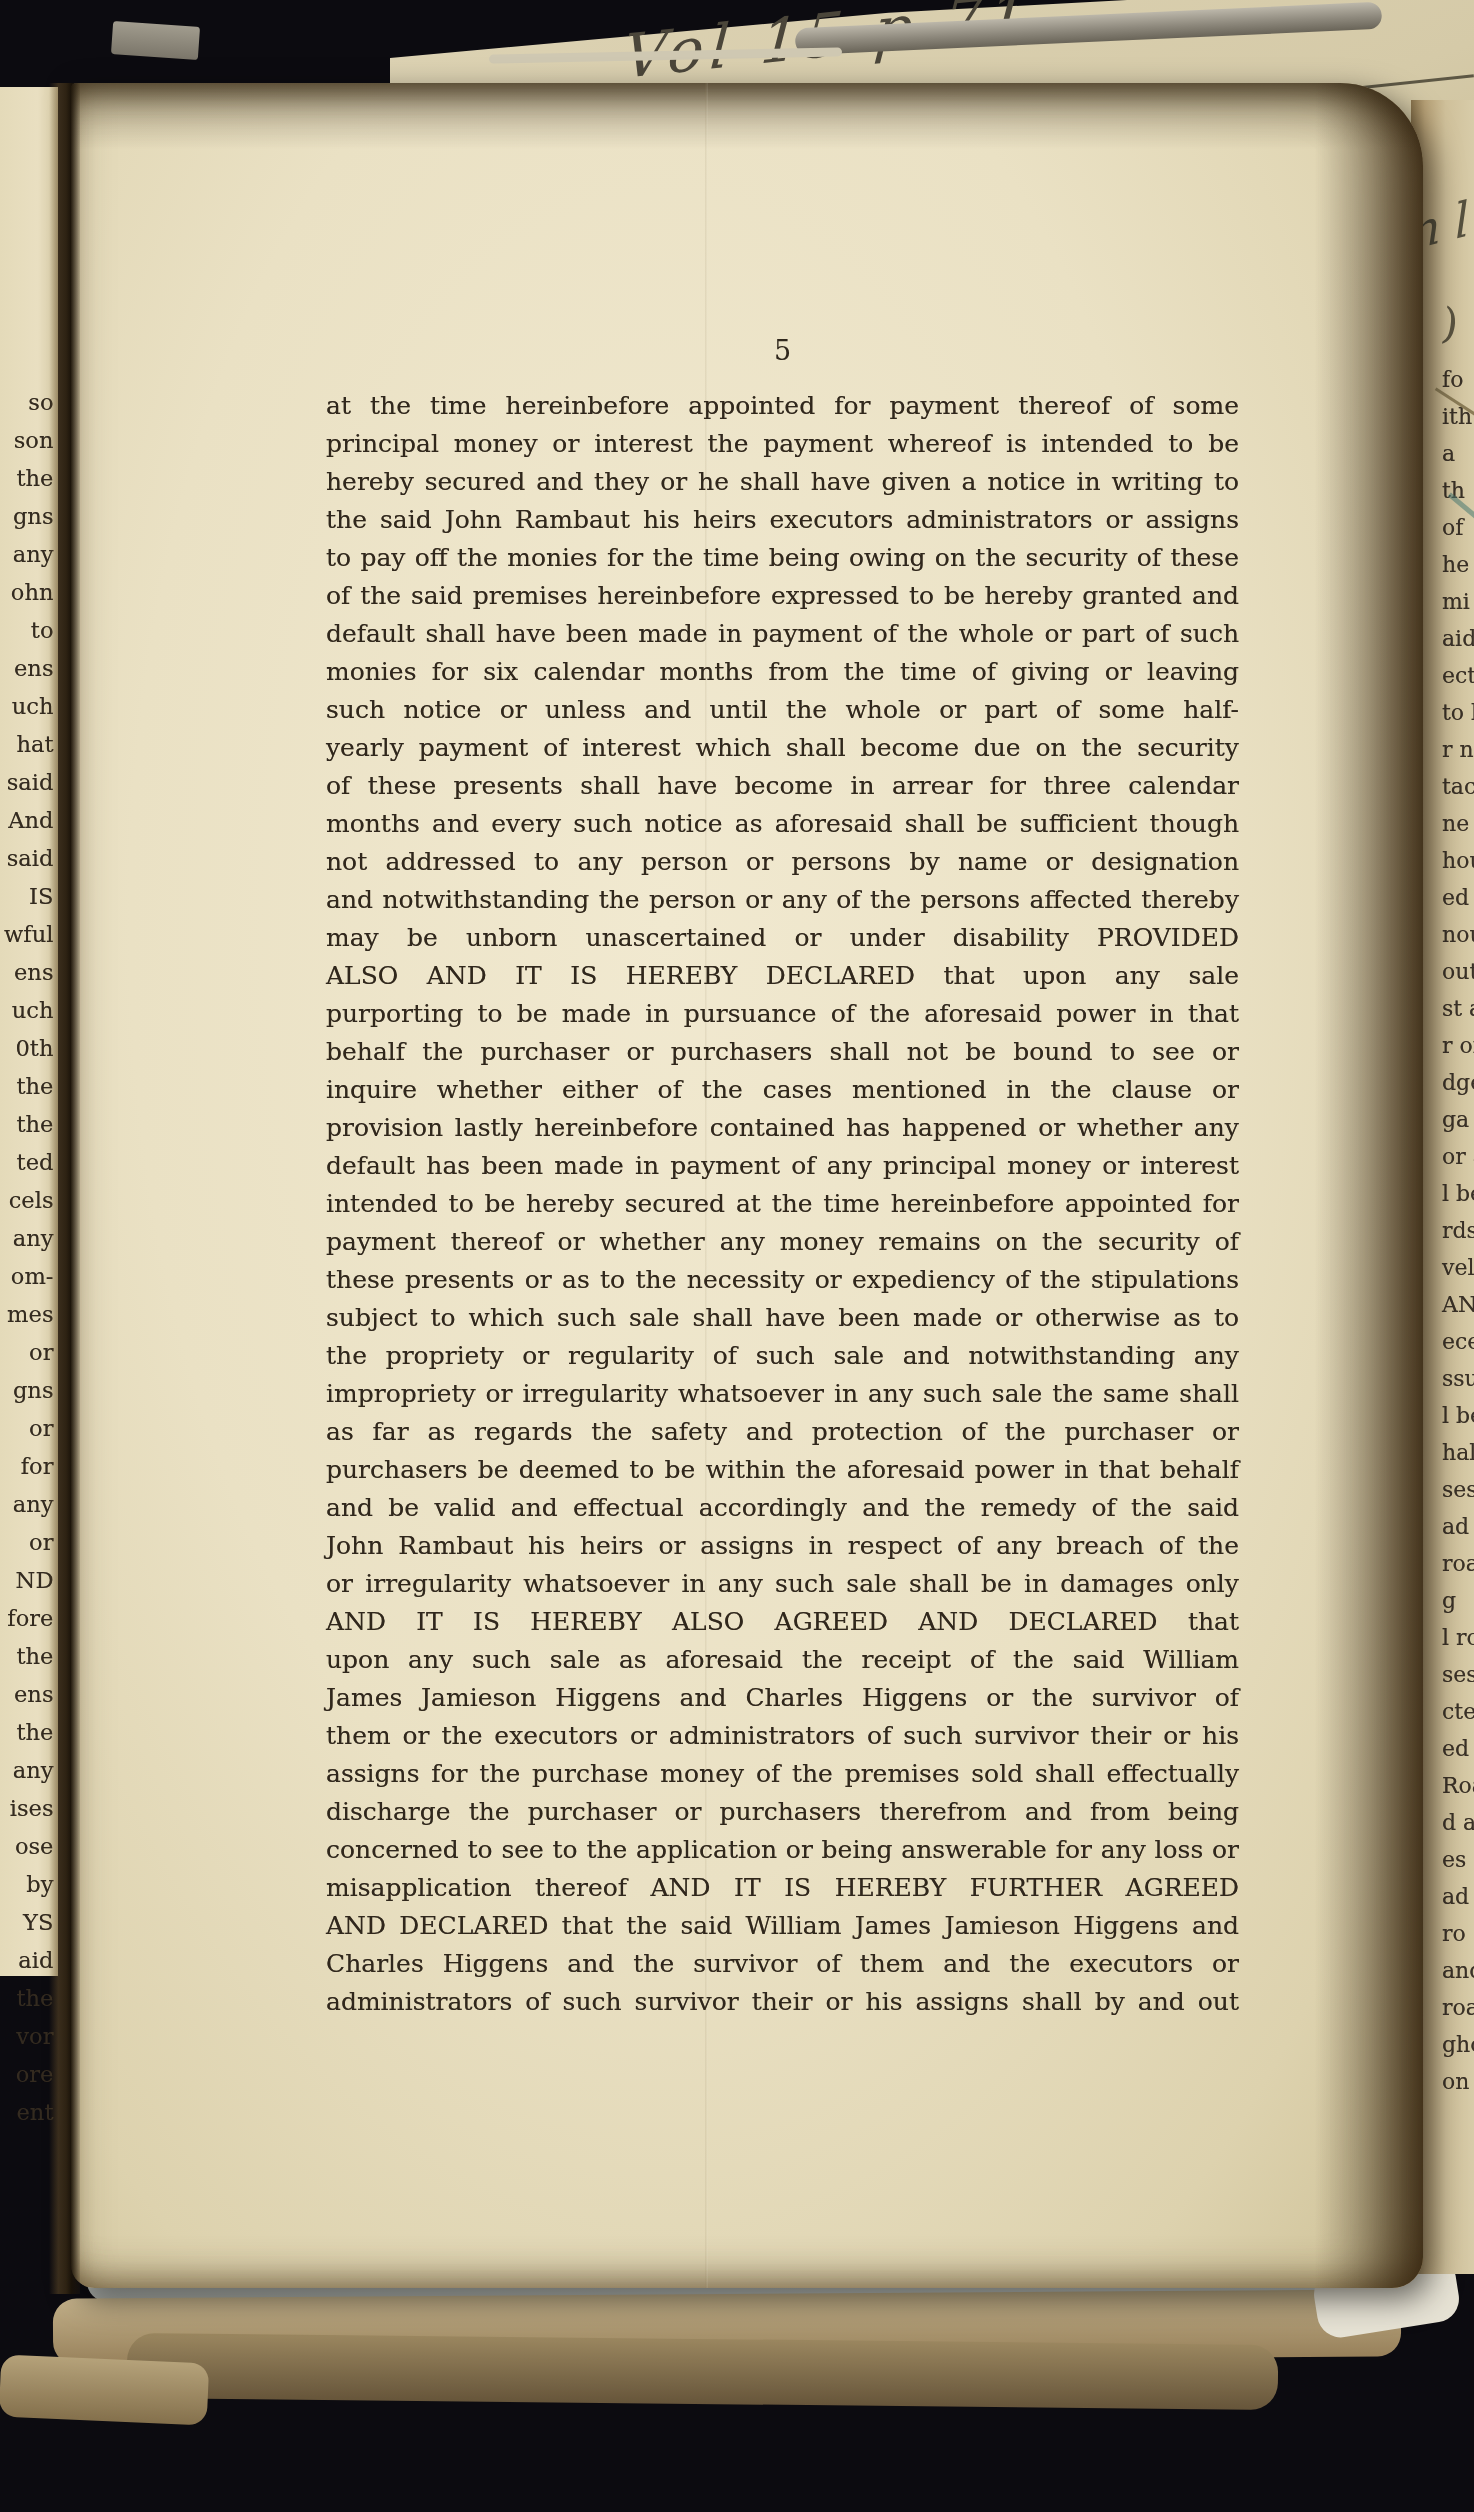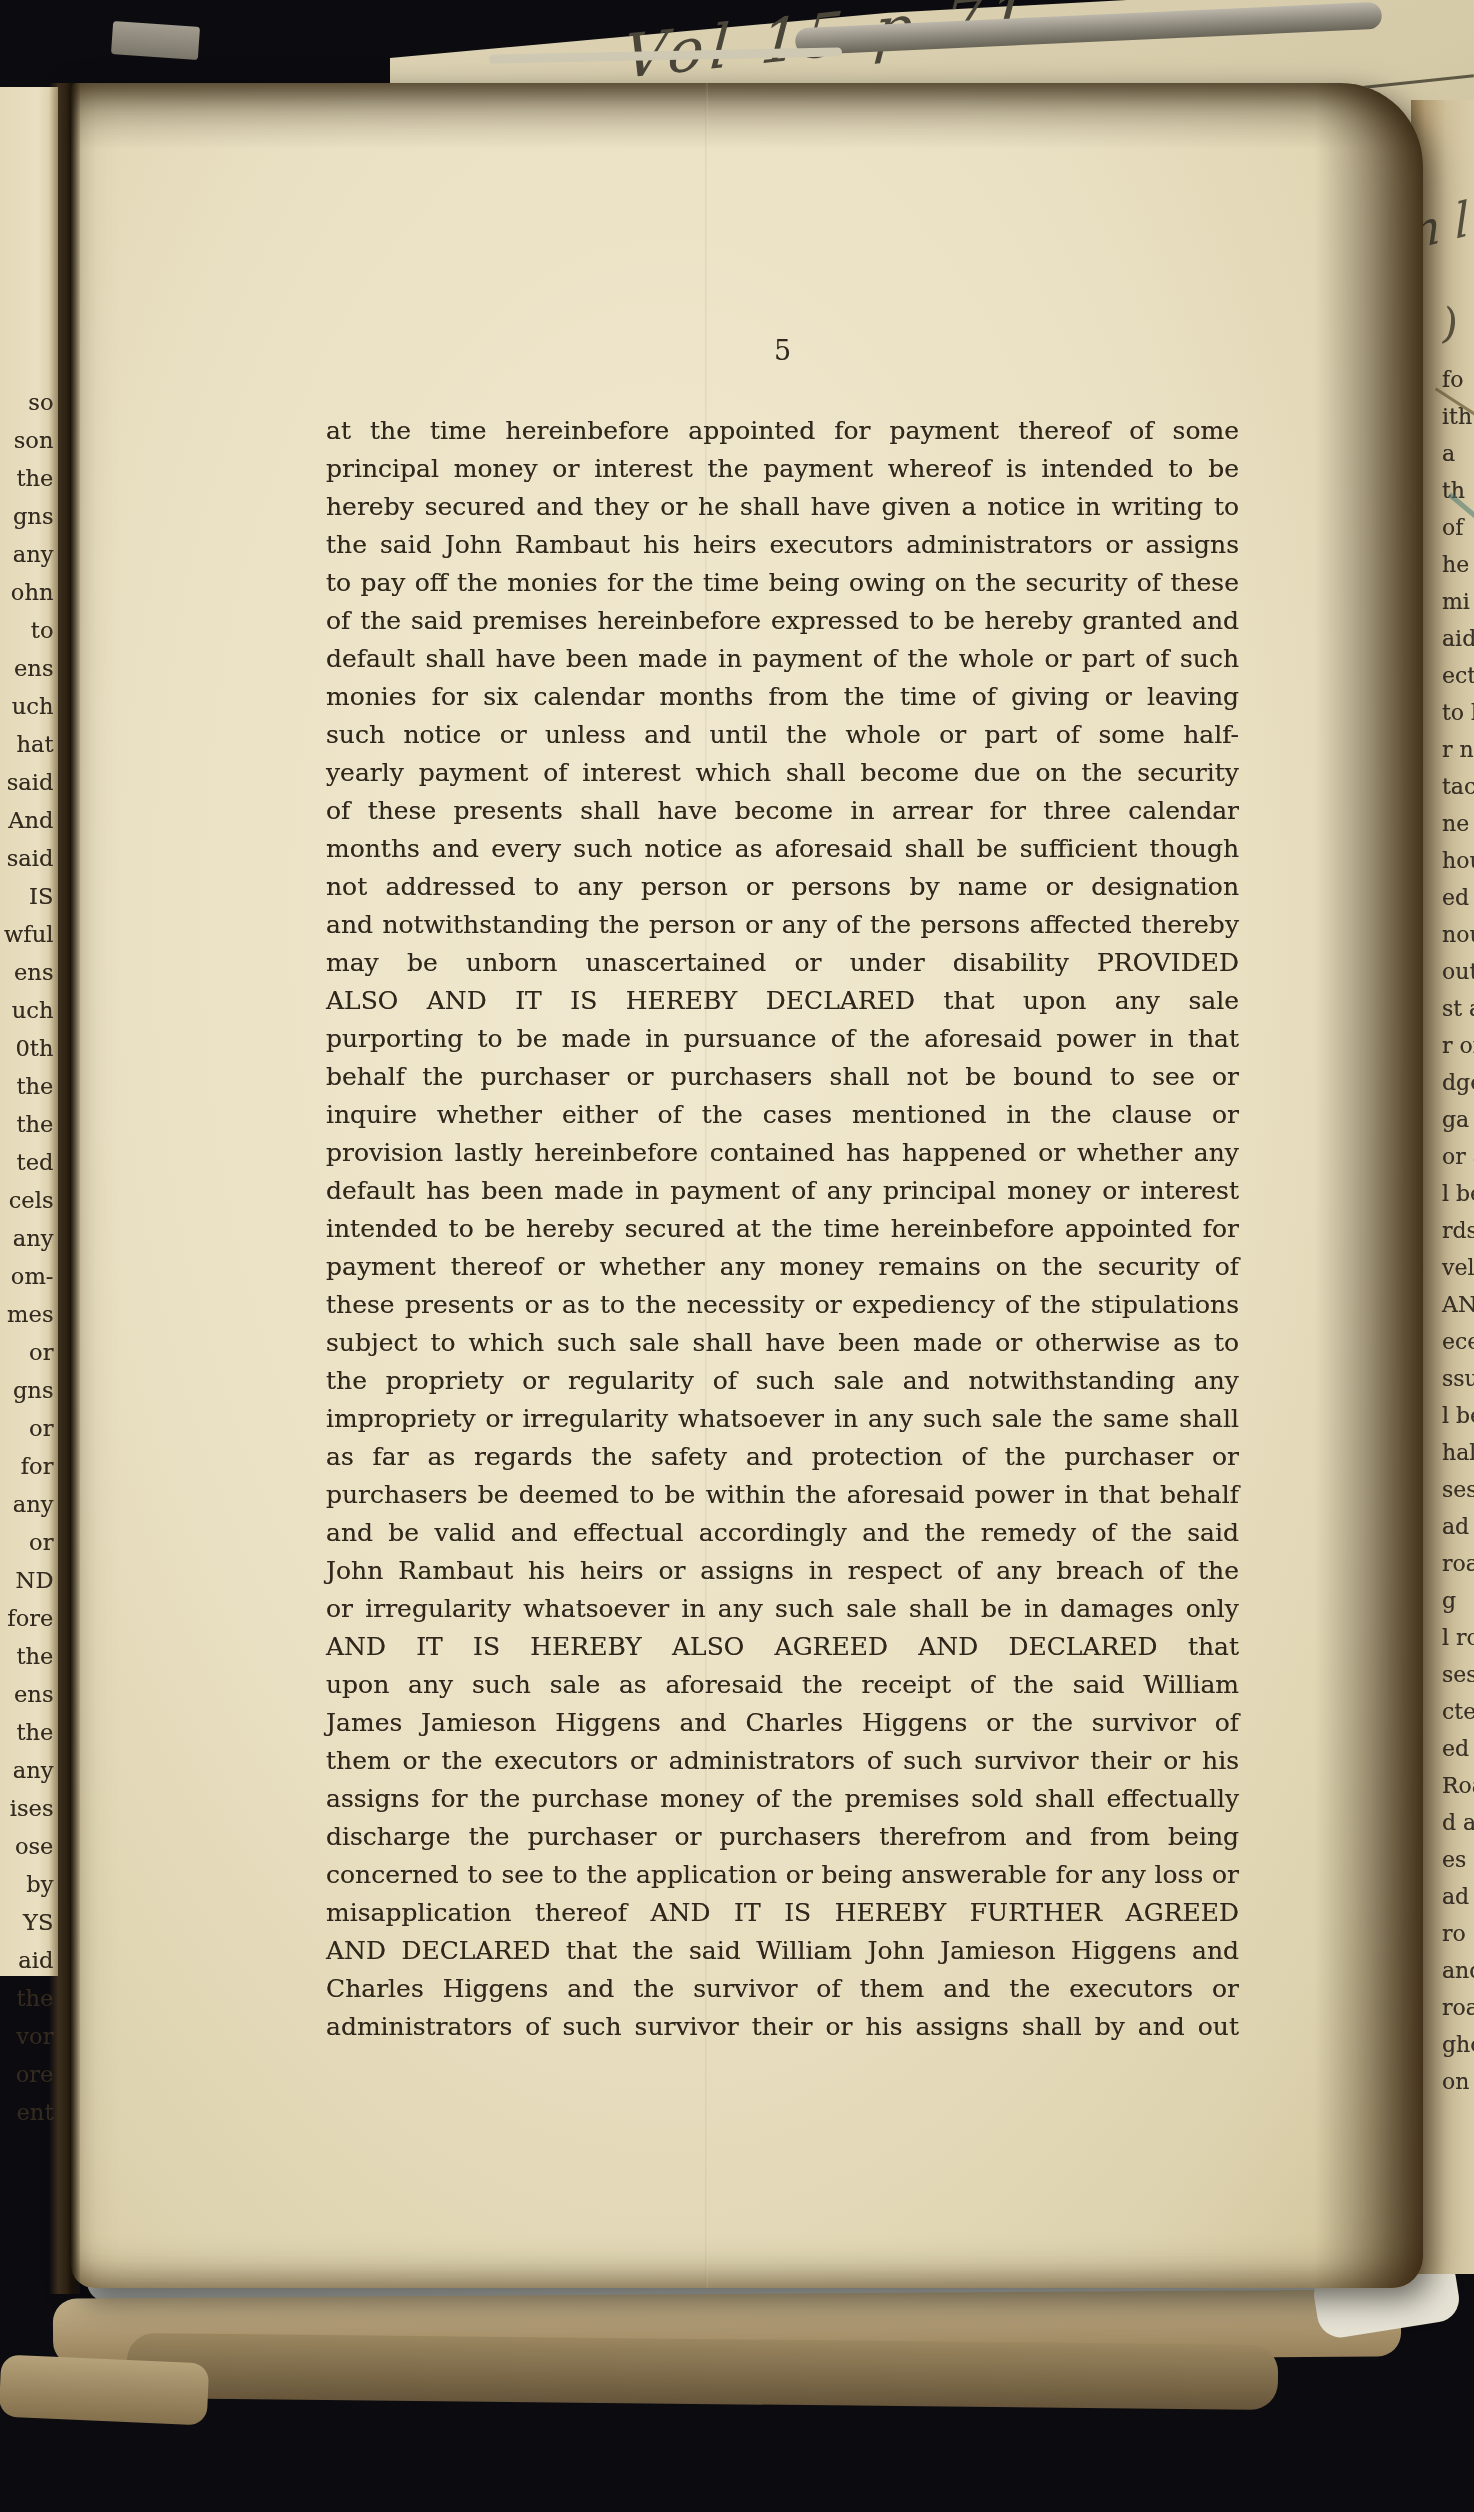--- a/index.html
+++ b/index.html
@@ -75,21 +75,21 @@
       inset 0 -25px 36px -20px rgba(86,66,36,.6),
       7.2px 11px 31px rgba(0,0,0,.55);}
   .main-page::before{content:"";position:absolute;inset:0;border-radius:inherit;
     background:linear-gradient(180deg,rgba(48,36,18,.35) 0%,rgba(48,36,18,0) 3%),
                linear-gradient(to right,rgba(61,42,16,0) 92%,rgba(45,30,11,.65) 100%);}
   .crease{position:absolute;left:634px;top:0;width:2.7px;height:100%;
     background:linear-gradient(to right,rgba(120,100,60,.12),rgba(255,255,245,.1));}
 
   .page-number{position:absolute;left:255px;top:252px;width:913px;text-align:center;
     font-size:27px;color:#2f271c;}
-  .page-body{position:absolute;left:255px;top:329px;width:913px;
+  .page-body{position:absolute;left:255px;top:304px;width:913px;
     font-size:25px;line-height:38px;color:#30271c;
     text-shadow:0 0 0.5px rgba(48,39,28,.55);}
   .page-body .text-line{text-align:justify;text-align-last:justify;}
   .left-frags div,.right-frags div{text-shadow:0 0 0.5px rgba(48,39,28,.5);}
 </style>
 </head>
 <body>
 
 <div class="stage">
 
@@ -253,20 +253,20 @@
         <div class="text-line">John Rambaut his heirs or assigns in respect of any breach of the</div>
         <div class="text-line">or irregularity whatsoever in any such sale shall be in damages only</div>
         <div class="text-line">AND IT IS HEREBY ALSO AGREED AND DECLARED that</div>
         <div class="text-line">upon any such sale as aforesaid the receipt of the said William</div>
         <div class="text-line">James Jamieson Higgens and Charles Higgens or the survivor of</div>
         <div class="text-line">them or the executors or administrators of such survivor their or his</div>
         <div class="text-line">assigns for the purchase money of the premises sold shall effectually</div>
         <div class="text-line">discharge the purchaser or purchasers therefrom and from being</div>
         <div class="text-line">concerned to see to the application or being answerable for any loss or</div>
         <div class="text-line">misapplication thereof AND IT IS HEREBY FURTHER AGREED</div>
-        <div class="text-line">AND DECLARED that the said William John Jamieson Higgens and</div>
+        <div class="text-line">AND DECLARED that the said William James Jamieson Higgens and</div>
         <div class="text-line">Charles Higgens and the survivor of them and the executors or</div>
         <div class="text-line">administrators of such survivor their or his assigns shall by and out</div>
       </div>
   </div>
 
 </div>
 
 
 </body></html>

